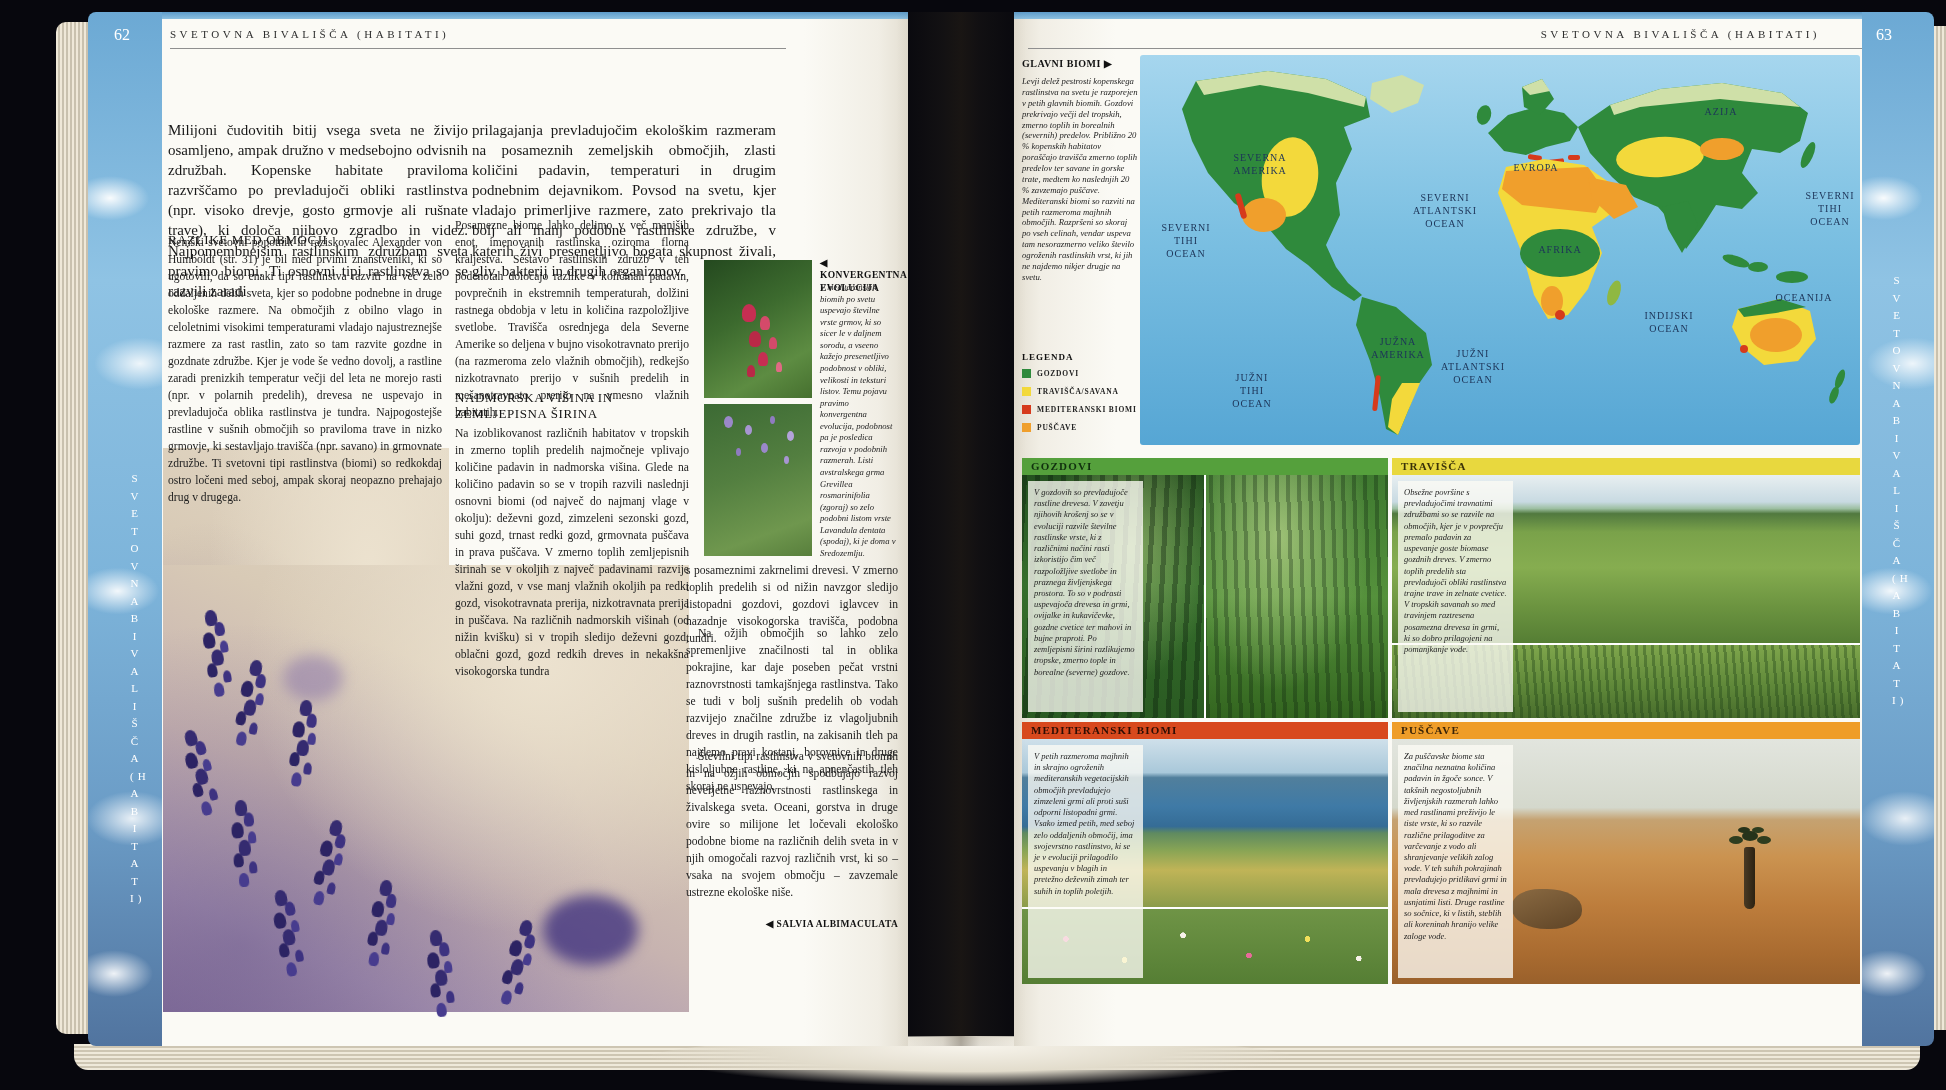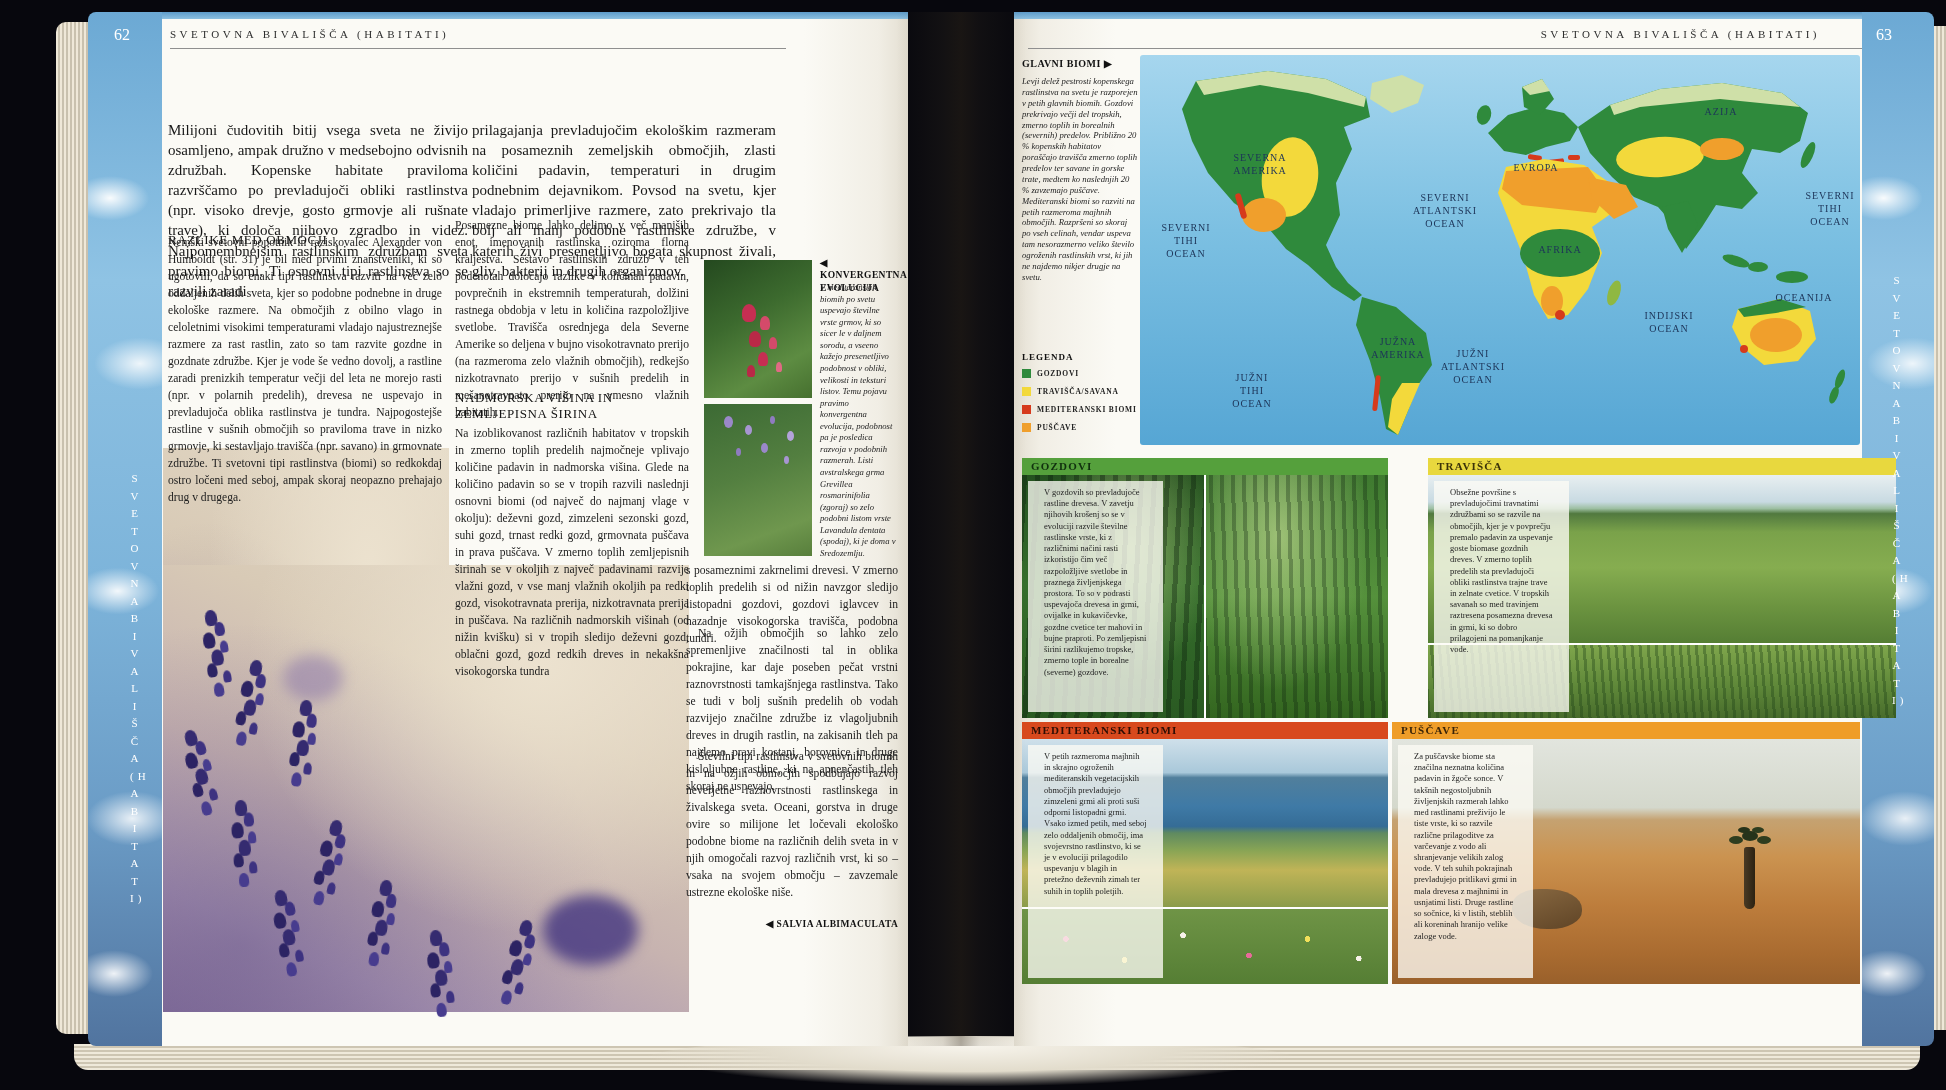--- a/index.html
+++ b/index.html
@@ -74,21 +74,21 @@
   .leg-title{font-size:9px;font-weight:bold;letter-spacing:1px;color:#111;z-index:4;}
   .leg-row{display:flex;align-items:center;gap:6px;z-index:4;}
   .leg-sq{width:9px;height:9px;flex:0 0 9px;}
   .leg-lab{font-size:7.5px;letter-spacing:.8px;font-weight:bold;color:#222;white-space:nowrap;}
   
   .panel{z-index:4;background:#fff;}
   .panel-h{height:17px;font-size:11px;letter-spacing:1.2px;font-weight:bold;
            line-height:17px;padding-left:9px;}
   .panel-body{position:relative;overflow:hidden;}
   .ptext{position:absolute;left:6px;top:6px;width:103px;bottom:6px;z-index:3;
-         background:rgba(252,251,245,.78);padding:6px 16px;font-size:8.5px;
+         background:rgba(252,251,245,.78);padding:6px 6px;font-size:8.5px;font-style:italic;
          line-height:1.32;color:#1e1e1e;}
   .pimg{position:absolute;z-index:1;}
   .img-forest-l{background:
      repeating-linear-gradient(93deg,rgba(8,25,10,.35) 0 5px,rgba(0,0,0,0) 5px 13px),
      radial-gradient(ellipse at 60% 30%,rgba(210,230,150,.5),rgba(0,0,0,0) 55%),
      linear-gradient(180deg,#24511f 0%,#356e2c 45%,#2a5a22 100%);}
   .img-forest-r{background:
      repeating-linear-gradient(88deg,rgba(10,30,12,.3) 0 4px,rgba(0,0,0,0) 4px 11px),
      radial-gradient(ellipse at 40% 25%,rgba(225,240,170,.55),rgba(0,0,0,0) 60%),
      linear-gradient(180deg,#3f7a30 0%,#55913c 50%,#33651f 100%);}
@@ -281,21 +281,21 @@
 
   <div class="abs panel" style="left:1022px;top:458px;width:366px;height:260px;">
     <div class="panel-h" style="background:#55a03c;color:#10300e;">GOZDOVI</div>
     <div class="panel-body" style="height:243px;">
       <div class="pimg img-forest-l" style="left:0;top:0;width:182px;height:243px;"></div>
       <div class="pimg img-forest-r" style="left:184px;top:0;width:182px;height:243px;"></div>
       <div class="ptext">V gozdovih so prevladujoče rastline drevesa. V zavetju njihovih krošenj so se v evoluciji razvile številne rastlinske vrste, ki z različnimi načini rasti izkoristijo čim več razpoložljive svetlobe in praznega življenjskega prostora. To so v podrasti uspevajoča drevesa in grmi, ovijalke in kukavičevke, gozdne cvetice ter mahovi in bujne praproti. Po zemljepisni širini razlikujemo tropske, zmerno tople in borealne (severne) gozdove.</div>
     </div>
   </div>
 
-  <div class="abs panel" style="left:1392px;top:458px;width:468px;height:260px;margin-left:36px;">
+  <div class="abs panel" style="left:1392px;top:458px;width:468px;height:260px;">
     <div class="panel-h" style="background:#e8d83e;color:#3a3208;">TRAVIŠČA</div>
     <div class="panel-body" style="height:243px;">
       <div class="pimg img-grass" style="left:0;top:0;width:468px;height:168px;"></div>
       <div class="pimg img-grass2" style="left:0;top:170px;width:468px;height:73px;"></div>
       <div class="ptext">Obsežne površine s prevladujočimi travnatimi združbami so se razvile na območjih, kjer je v povprečju premalo padavin za uspevanje goste biomase gozdnih dreves. V zmerno toplih predelih sta prevladujoči obliki rastlinstva trajne trave in zelnate cvetice. V tropskih savanah so med travinjem raztresena posamezna drevesa in grmi, ki so dobro prilagojeni na pomanjkanje vode.</div>
     </div>
   </div>
 
   <div class="abs panel" style="left:1022px;top:722px;width:366px;height:262px;">
     <div class="panel-h" style="background:#d8491d;color:#2e0e04;">MEDITERANSKI BIOMI</div>

